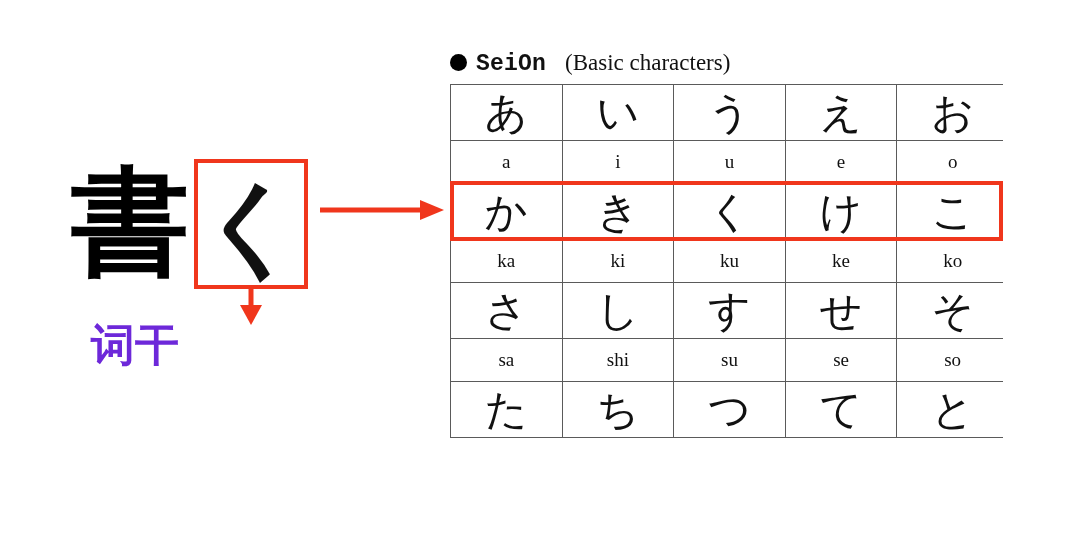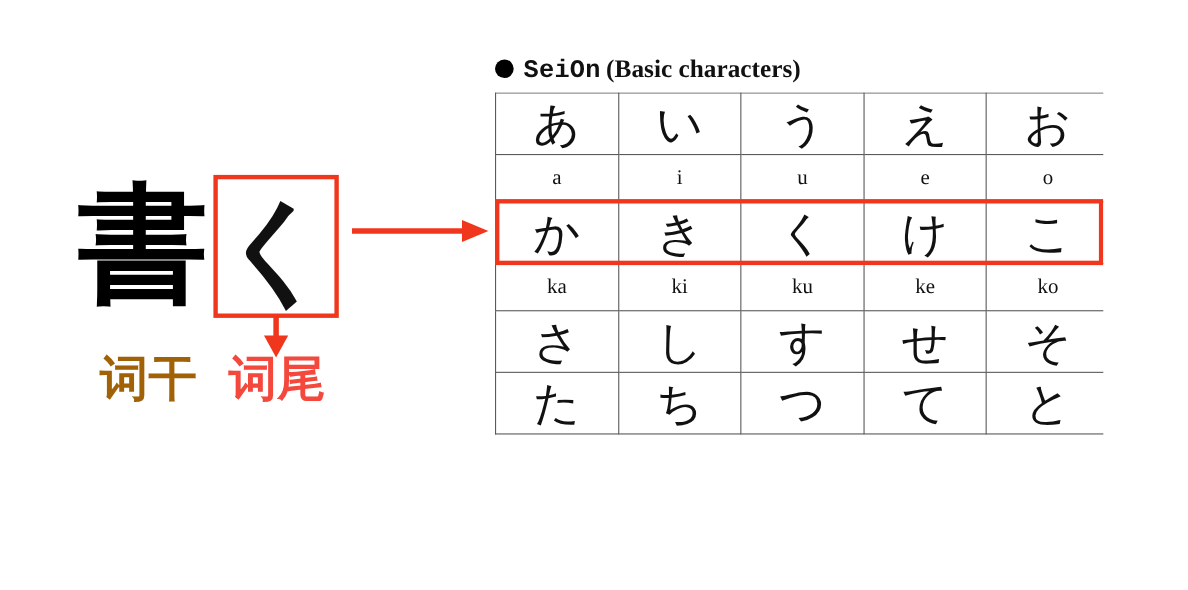--- a/index.html
+++ b/index.html
@@ -85,21 +85,21 @@
     position: absolute;
     left: 76px;
     top: 318px;
     width: 118px;
     height: 54px;
     font-family: "DejaVu Sans", sans-serif;
     font-weight: 700;
     font-size: 44px;
     line-height: 54px;
     text-align: center;
-    color: #a16207;
+    color: #6d28d9;
   }
   #label-ending {
     position: absolute;
     left: 192px;
     top: 318px;
     width: 120px;
     height: 54px;
     font-family: "DejaVu Sans", sans-serif;
     font-weight: 700;
     font-size: 44px;
@@ -135,22 +135,22 @@
     margin-right: 9px;
     position: relative;
     top: -2px;
   }
   #chart-title-main {
     font-weight: 700;
     letter-spacing: 0.2px;
     font-family: Liberation Mono, monospace;
   }
   #chart-title-sub {
-    font-weight: 700;
-    margin-left: 5px;
+    font-weight: 400;
+    margin-left: 19px;
   }
 
   #kana-table-wrap {
     position: relative;
     width: 553px;
     height: 380px;
     overflow: hidden;
   }
 
   table.kana-table {
@@ -211,21 +211,20 @@
     <polygon points="102,4 126,14 102,24" fill="#F0361C"></polygon>
   </svg>
 
   <svg id="ending-down-arrow" viewBox="0 0 38 38">
     <line x1="19" y1="0" x2="19" y2="20" stroke="#F0361C" stroke-width="5"></line>
     <polygon points="8,17 30,17 19,37" fill="#F0361C"></polygon>
   </svg>
 
   <div id="label-stem">词干</div>
 
-  <div id="label-ending">词尾</div>
 </div>
 
 <div id="kana-panel">
 
   <div id="chart-heading">
     <span id="chart-bullet"></span><span id="chart-title-main">SeiOn</span><span id="chart-title-sub">(Basic characters)</span>
   </div>
 
   <div id="kana-table-wrap">
     <table class="kana-table">
@@ -258,20 +257,27 @@
             <td>ke</td>
             <td>ko</td>
           </tr>
           <tr class="kana-row">
             <td>さ</td>
             <td>し</td>
             <td>す</td>
             <td>せ</td>
             <td>そ</td>
           </tr>
+          <tr class="romaji-row">
+            <td>sa</td>
+            <td>shi</td>
+            <td>su</td>
+            <td>se</td>
+            <td>so</td>
+          </tr>
           <tr class="kana-row">
             <td>た</td>
             <td>ち</td>
             <td>つ</td>
             <td>て</td>
             <td>と</td>
           </tr>
         </tbody>
     </table>
     <div id="row-highlight" style="top: 97px; height: 60px;"></div>

